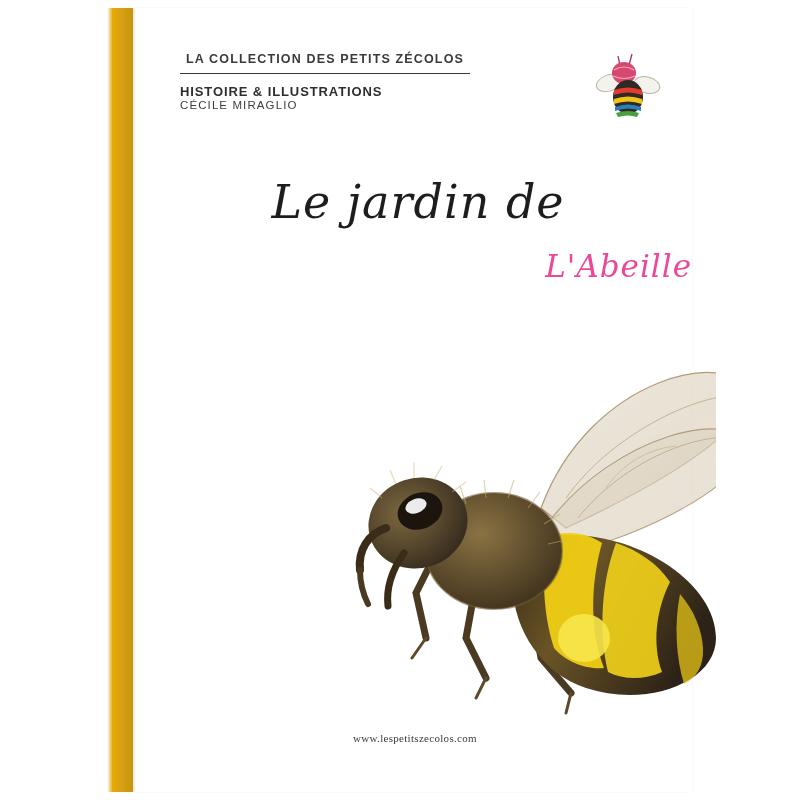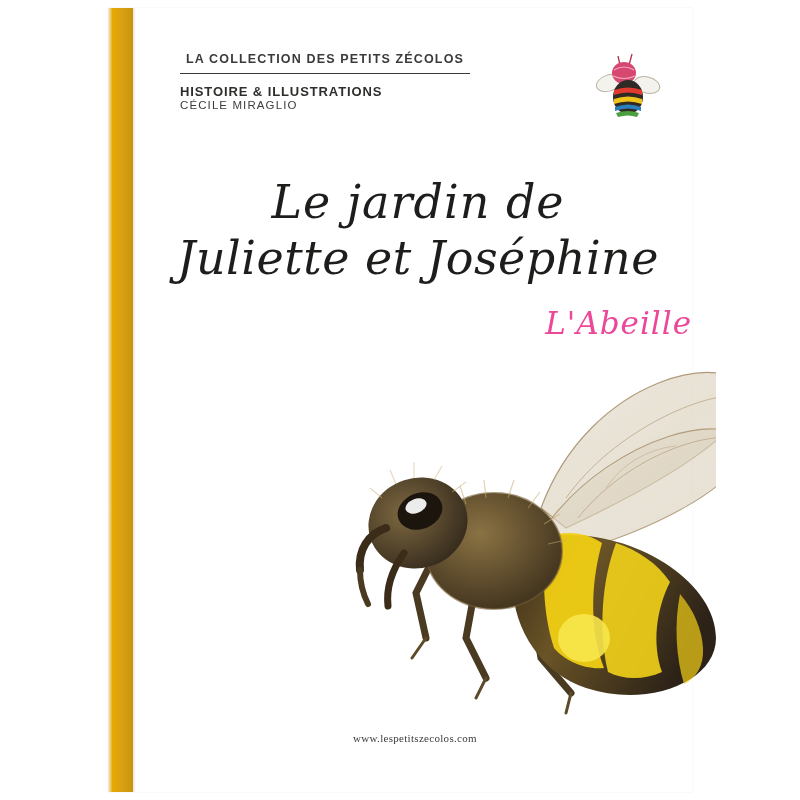--- a/index.html
+++ b/index.html
@@ -186,21 +186,20 @@
           <ellipse cx="40" cy="47" rx="15" ry="17" fill="#2f2a24"></ellipse>
           <path d="M26 40 q14 -5 28 0 l0 5 q-14 -5 -28 0 z" fill="#e03b2e"></path>
           <path d="M26 49 q14 -5 28 0 l0 5 q-14 -5 -28 0 z" fill="#f0c419"></path>
           <path d="M27 57 q13 -5 26 0 l0 4 q-13 -5 -26 0 z" fill="#2a7fbd"></path>
           <path d="M28 63 q12 -4 23 0 l-2 4 q-9 -3 -19 0 z" fill="#4aa03f"></path>
         </svg>
       </div>
 
       <div class="title-block">
         <div class="title-line1">Le jardin de</div>
-        <div class="title-line2">Juliette et Joséphine</div>
         <div class="subtitle">L'Abeille</div>
       </div>
 
       <div class="bee-illustration">
         <svg viewBox="0 0 400 390" width="400" height="390">
           <defs>
             <linearGradient id="abdomen" x1="0" y1="0" x2="1" y2="0.4">
               <stop offset="0%" stop-color="#3a2c18"></stop>
               <stop offset="40%" stop-color="#6a5426"></stop>
               <stop offset="100%" stop-color="#2c2217"></stop>

